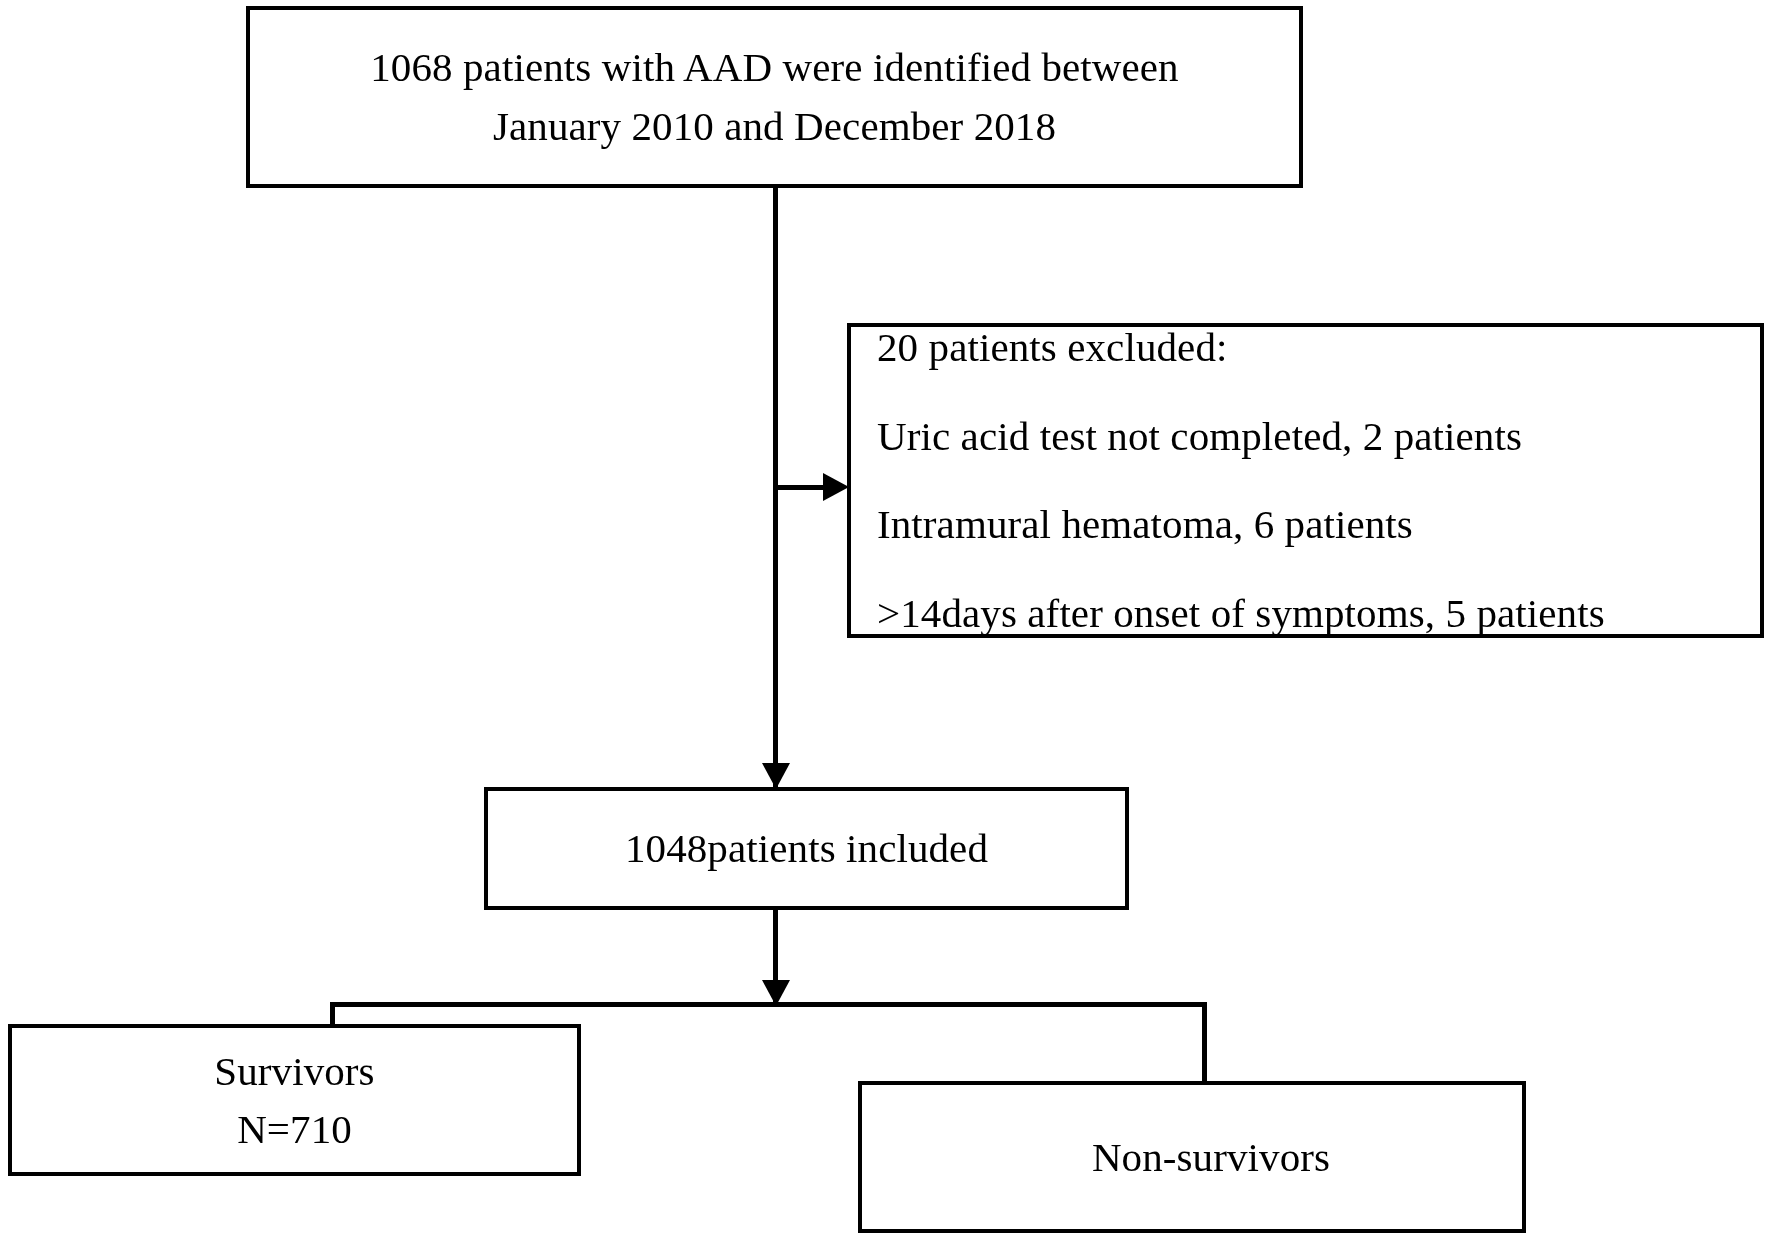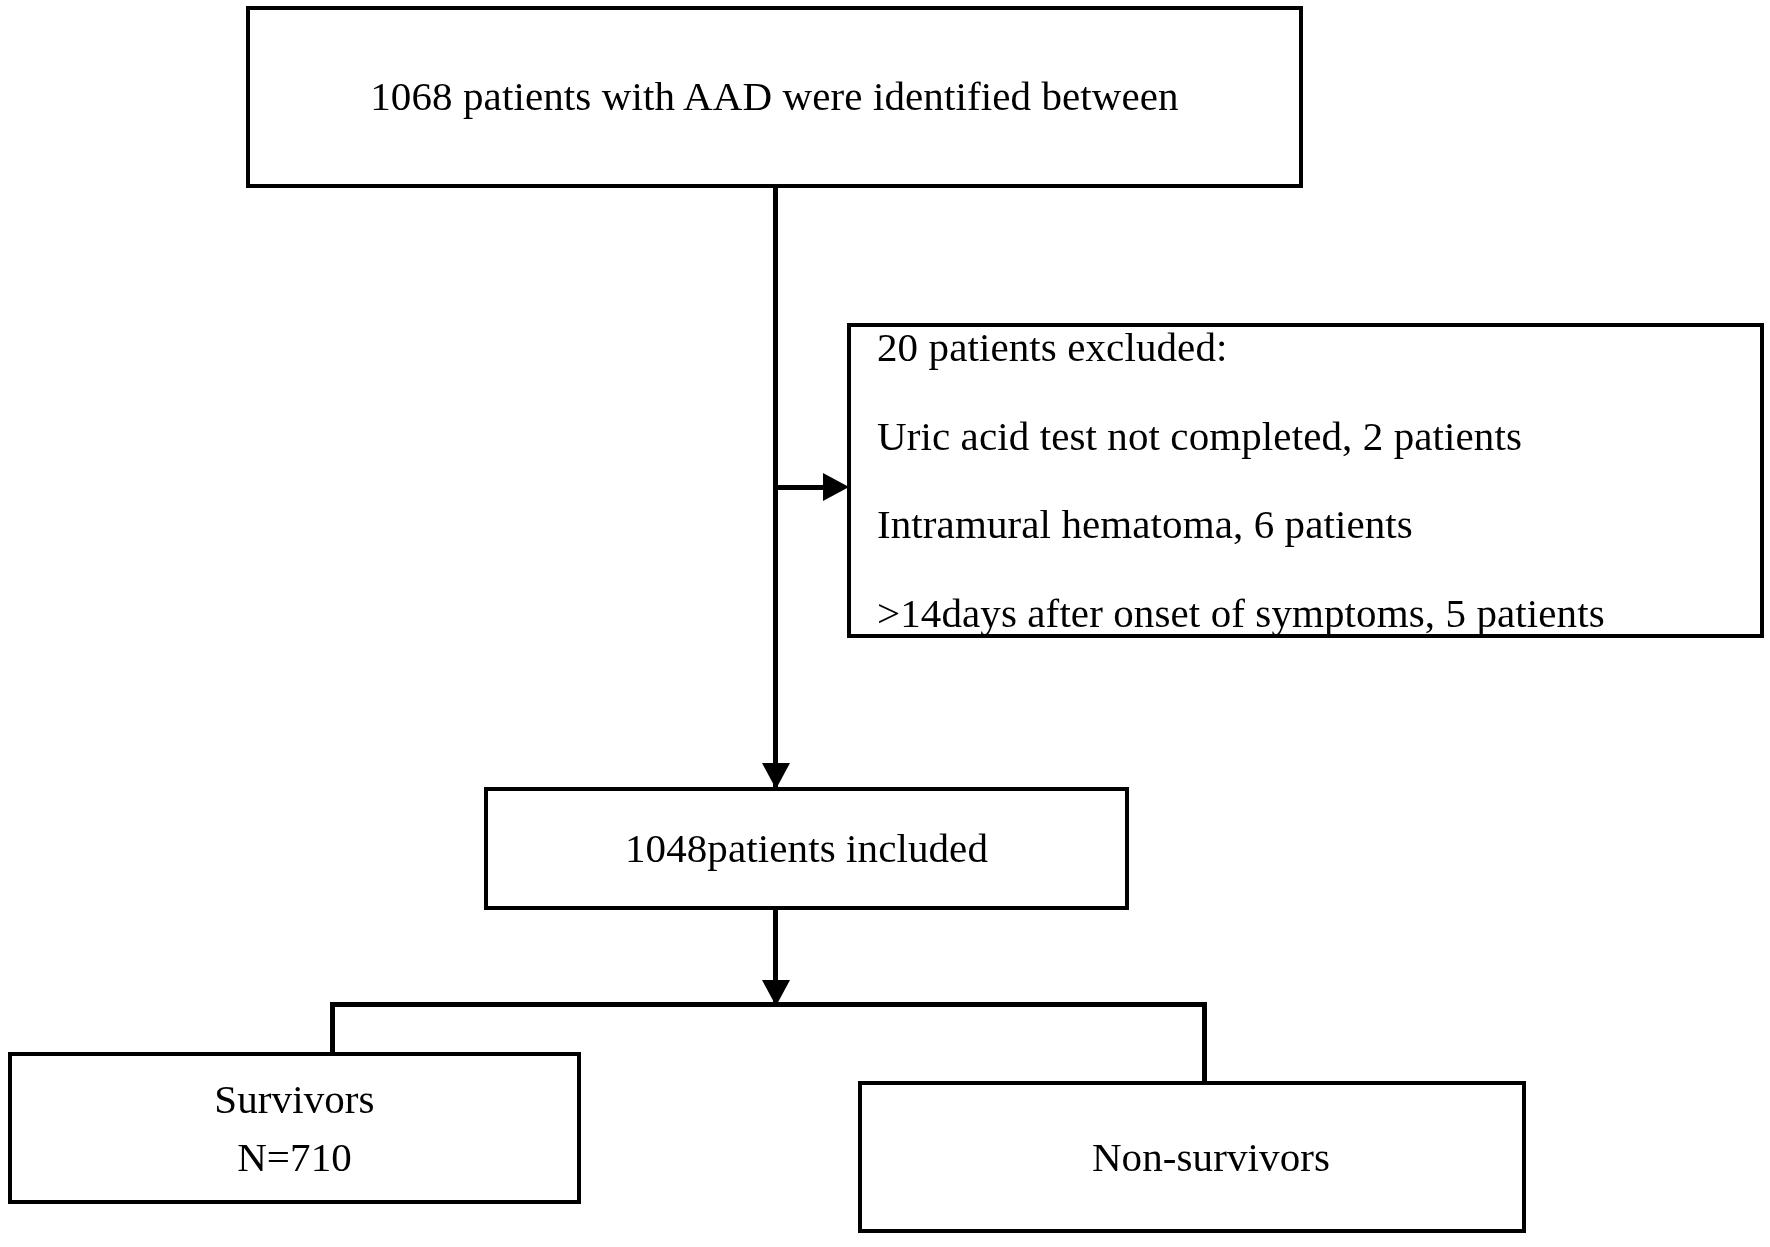--- a/index.html
+++ b/index.html
@@ -70,21 +70,21 @@
     left: 449px;
     top: 787px;
     width: 645px;
     height: 123px;
     margin-left: 35px;
   }
 
   
   #box-survivors {
     left: 8px;
-    top: 1052px;
+    top: 1024px;
     width: 573px;
     height: 152px;
   }
   #box-survivors .box-line {
     line-height: 1.42;
   }
 
   
   #box-nonsurvivors {
     left: 858px;
@@ -194,20 +194,21 @@
   <div class="arrow-down" id="arrowhead-to-split"></div>
 
   <div class="hline" id="split-bar"></div>
 
   <div class="vline" id="drop-left"></div>
 
   <div class="vline" id="drop-right"></div>
 
   <div class="flow-box" id="box-identified">
     <span class="box-line">1068 patients with AAD were identified between</span>
+    <span class="box-line">January 2010 and December 2018</span>
   </div>
 
   <div class="flow-box" id="box-excluded">
     <span class="box-line box-line-left">20 patients excluded:</span>
     <span class="box-line box-line-left">Uric acid test not completed, 2 patients</span>
     <span class="box-line box-line-left">Intramural hematoma, 6 patients</span>
     <span class="box-line box-line-left">&gt;14days after onset of symptoms, 5 patients</span>
   </div>
 
   <div class="flow-box" id="box-included">

